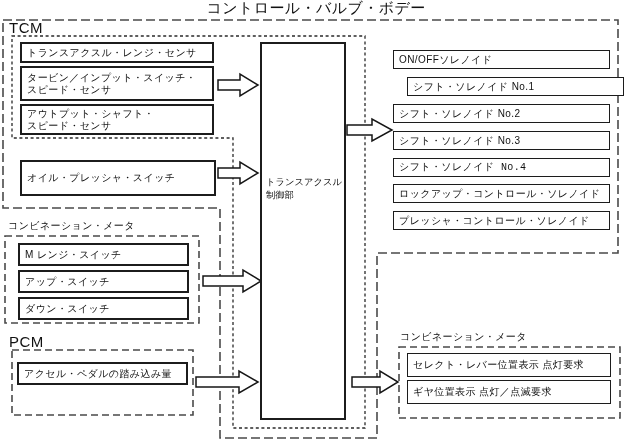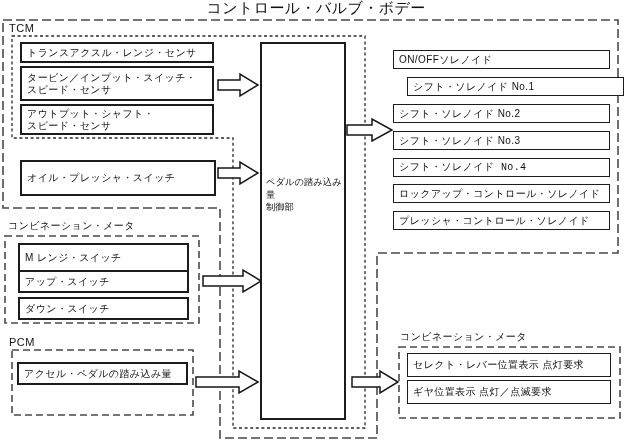--- a/index.html
+++ b/index.html
@@ -13,21 +13,21 @@
     position:absolute; z-index:2; box-sizing:border-box; background:#fff;
     border:2px solid #1c1c1c; display:flex; align-items:center;
     padding:1px 3px 0 5px; font-size:10px; letter-spacing:0.4px;
     line-height:12.5px; white-space:pre-line;
   }
   .thin { border-width:1.5px; }
   .lbl {
     position:absolute; z-index:2; font-size:10px; letter-spacing:0.4px;
     white-space:pre-line; line-height:12px;
   }
-  .latin { font-size:11px; letter-spacing:0.5px; }
+  .latin { font-size:15px; letter-spacing:0.5px; }
   .title { left:0; right:0; top:2px; text-align:center; font-size:15px; }
   .dash-outer { fill:none; stroke:#4a4a4a; stroke-width:1.6; stroke-dasharray:9 4; }
   .dash-tcm   { fill:none; stroke:#2a2a2a; stroke-width:1.3; stroke-dasharray:3 2.6; }
   .dash-group { fill:none; stroke:#4a4a4a; stroke-width:1.6; stroke-dasharray:7 4; }
   .arrow { fill:#ffffff; stroke:#161616; stroke-width:1.5; }
 </style>
 </head>
 <body>
 
 <div class="stage">
@@ -57,29 +57,29 @@
   <div class="lbl latin" style="left:9px; top:22px;">TCM</div>
   <div class="box" style="left:20px; top:42px; width:194px; height:21px;">トランスアクスル・レンジ・センサ</div>
   <div class="box" style="left:20px; top:66px; width:194px; height:35px;">タービン／インプット・スイッチ・
 スピード・センサ</div>
   <div class="box" style="left:20px; top:104px; width:194px; height:31px;">アウトプット・シャフト・
 スピード・センサ</div>
 
   <div class="box" style="left:20px; top:160px; width:196px; height:36px;">オイル・プレッシャ・スイッチ</div>
 
   <div class="lbl" style="left:8px; top:220px;">コンビネーション・メータ</div>
-  <div class="box" style="left:18px; top:243px; width:171px; height:29px;">M レンジ・スイッチ</div>
+  <div class="box" style="left:18px; top:243px; width:171px; height:23px;">M レンジ・スイッチ</div>
   <div class="box" style="left:18px; top:270px; width:171px; height:23px;">アップ・スイッチ</div>
   <div class="box" style="left:18px; top:297px; width:171px; height:23px;">ダウン・スイッチ</div>
 
   <div class="lbl latin" style="left:9px; top:336px;">PCM</div>
   <div class="box" style="left:17px; top:362px; width:171px; height:23px;">アクセル・ペダルの踏み込み量</div>
 
   <div class="box" style="left:260px; top:42px; width:86px; height:378px; padding:0;"></div>
-  <div class="lbl" style="left:266px; top:176px; width:78px; font-size:9.3px; letter-spacing:0; line-height:12.5px;">ペダルの踏み込み量
+  <div class="lbl" style="left:266px; top:176px; width:78px; font-size:9.3px; letter-spacing:0; line-height:12.5px;">トランスアクスル
 制御部</div>
 
   <div class="box thin" style="left:393px; top:50px; width:217px; height:19px;">ON/OFFソレノイド</div>
   <div class="box thin" style="left:393px; top:77px; width:217px; height:19px;margin-left:14px;">シフト・ソレノイド No.1</div>
   <div class="box thin" style="left:393px; top:104px; width:217px; height:19px;">シフト・ソレノイド No.2</div>
   <div class="box thin" style="left:393px; top:131px; width:217px; height:19px;">シフト・ソレノイド No.3</div>
   <div class="box thin" style="left:393px; top:158px; width:217px; height:19px;font-family:Liberation Mono, monospace;">シフト・ソレノイド No.4</div>
   <div class="box thin" style="left:393px; top:184px; width:217px; height:19px;">ロックアップ・コントロール・ソレノイド</div>
   <div class="box thin" style="left:393px; top:211px; width:217px; height:19px;">プレッシャ・コントロール・ソレノイド</div>
 

